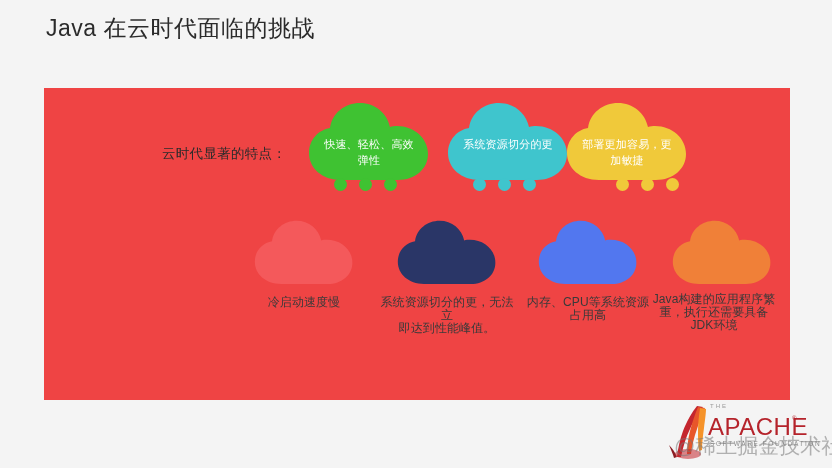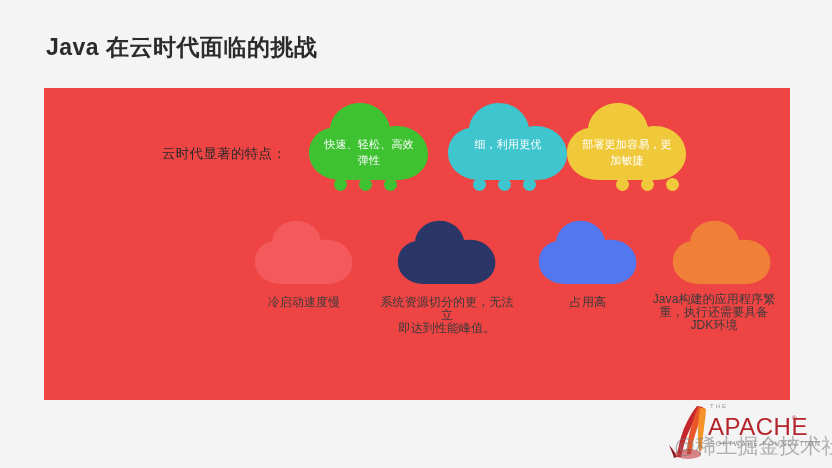--- a/index.html
+++ b/index.html
@@ -15,23 +15,23 @@
     position: relative;
   }
   .slide {
     position: absolute;
     inset: 0;
     background: #f4f4f4;
   }
   .slide-title {
     position: absolute;
     left: 46px;
-    top: 32px;
+    top: 13px;
     font-size: 23px;
-    font-weight: 700;
+    font-weight: 400;
     color: #2b2b2b;
     letter-spacing: 0.5px;
     white-space: nowrap;
   }
   .card {
     position: absolute;
     left: 44px;
     top: 88px;
     width: 746px;
     height: 312px;
@@ -182,21 +182,21 @@
       <div class="dot" style="background:#3fc232"></div>
       <div class="dot" style="background:#3fc232"></div>
       <div class="dot" style="background:#3fc232"></div>
     </div>
 
     <div class="cloud feature-cloud" style="left:403px;width:122px;">
       <svg width="122" height="78" viewBox="0 0 122 78">
         <path d="M33 78 C14 78 1 66 1 51 C1 38 10 28 22 26 C24 11 37 1 52 1 C67 1 79 11 82 25 C84 24 87 24 89 24 C106 24 120 36 120 52 C120 67 107 78 90 78 Z" fill="#3fc5cd"></path>
       </svg>
       <div class="cloud-text">
-        <div>细，利用更优</div>
+        <div>系统资源切分的更</div>
       </div>
     </div>
     <div class="dots feature-dots" style="left:429px;">
       <div class="dot" style="background:#3fc5cd"></div>
       <div class="dot" style="background:#3fc5cd"></div>
       <div class="dot" style="background:#3fc5cd"></div>
     </div>
 
     <div class="cloud feature-cloud" style="left:522px;width:122px;">
       <svg width="122" height="78" viewBox="0 0 122 78">
@@ -231,20 +231,21 @@
       <div>系统资源切分的更，无法立</div>
       <div>即达到性能峰值。</div>
     </div>
 
     <div class="cloud problem-cloud" style="left:494px;width:100px;">
       <svg width="100" height="68" viewBox="0 0 122 78">
         <path d="M33 78 C14 78 1 66 1 51 C1 38 10 28 22 26 C24 11 37 1 52 1 C67 1 79 11 82 25 C84 24 87 24 89 24 C106 24 120 36 120 52 C120 67 107 78 90 78 Z" fill="#5277ef"></path>
       </svg>
     </div>
     <div class="caption" style="left:474px;top:208px;width:140px;">
+      <div>内存、CPU等系统资源</div>
       <div>占用高</div>
     </div>
 
     <div class="cloud problem-cloud" style="left:628px;width:100px;">
       <svg width="100" height="68" viewBox="0 0 122 78">
         <path d="M33 78 C14 78 1 66 1 51 C1 38 10 28 22 26 C24 11 37 1 52 1 C67 1 79 11 82 25 C84 24 87 24 89 24 C106 24 120 36 120 52 C120 67 107 78 90 78 Z" fill="#f08038"></path>
       </svg>
     </div>
     <div class="caption" style="left:600px;top:205px;width:140px;">
       <div>Java构建的应用程序繁</div>

